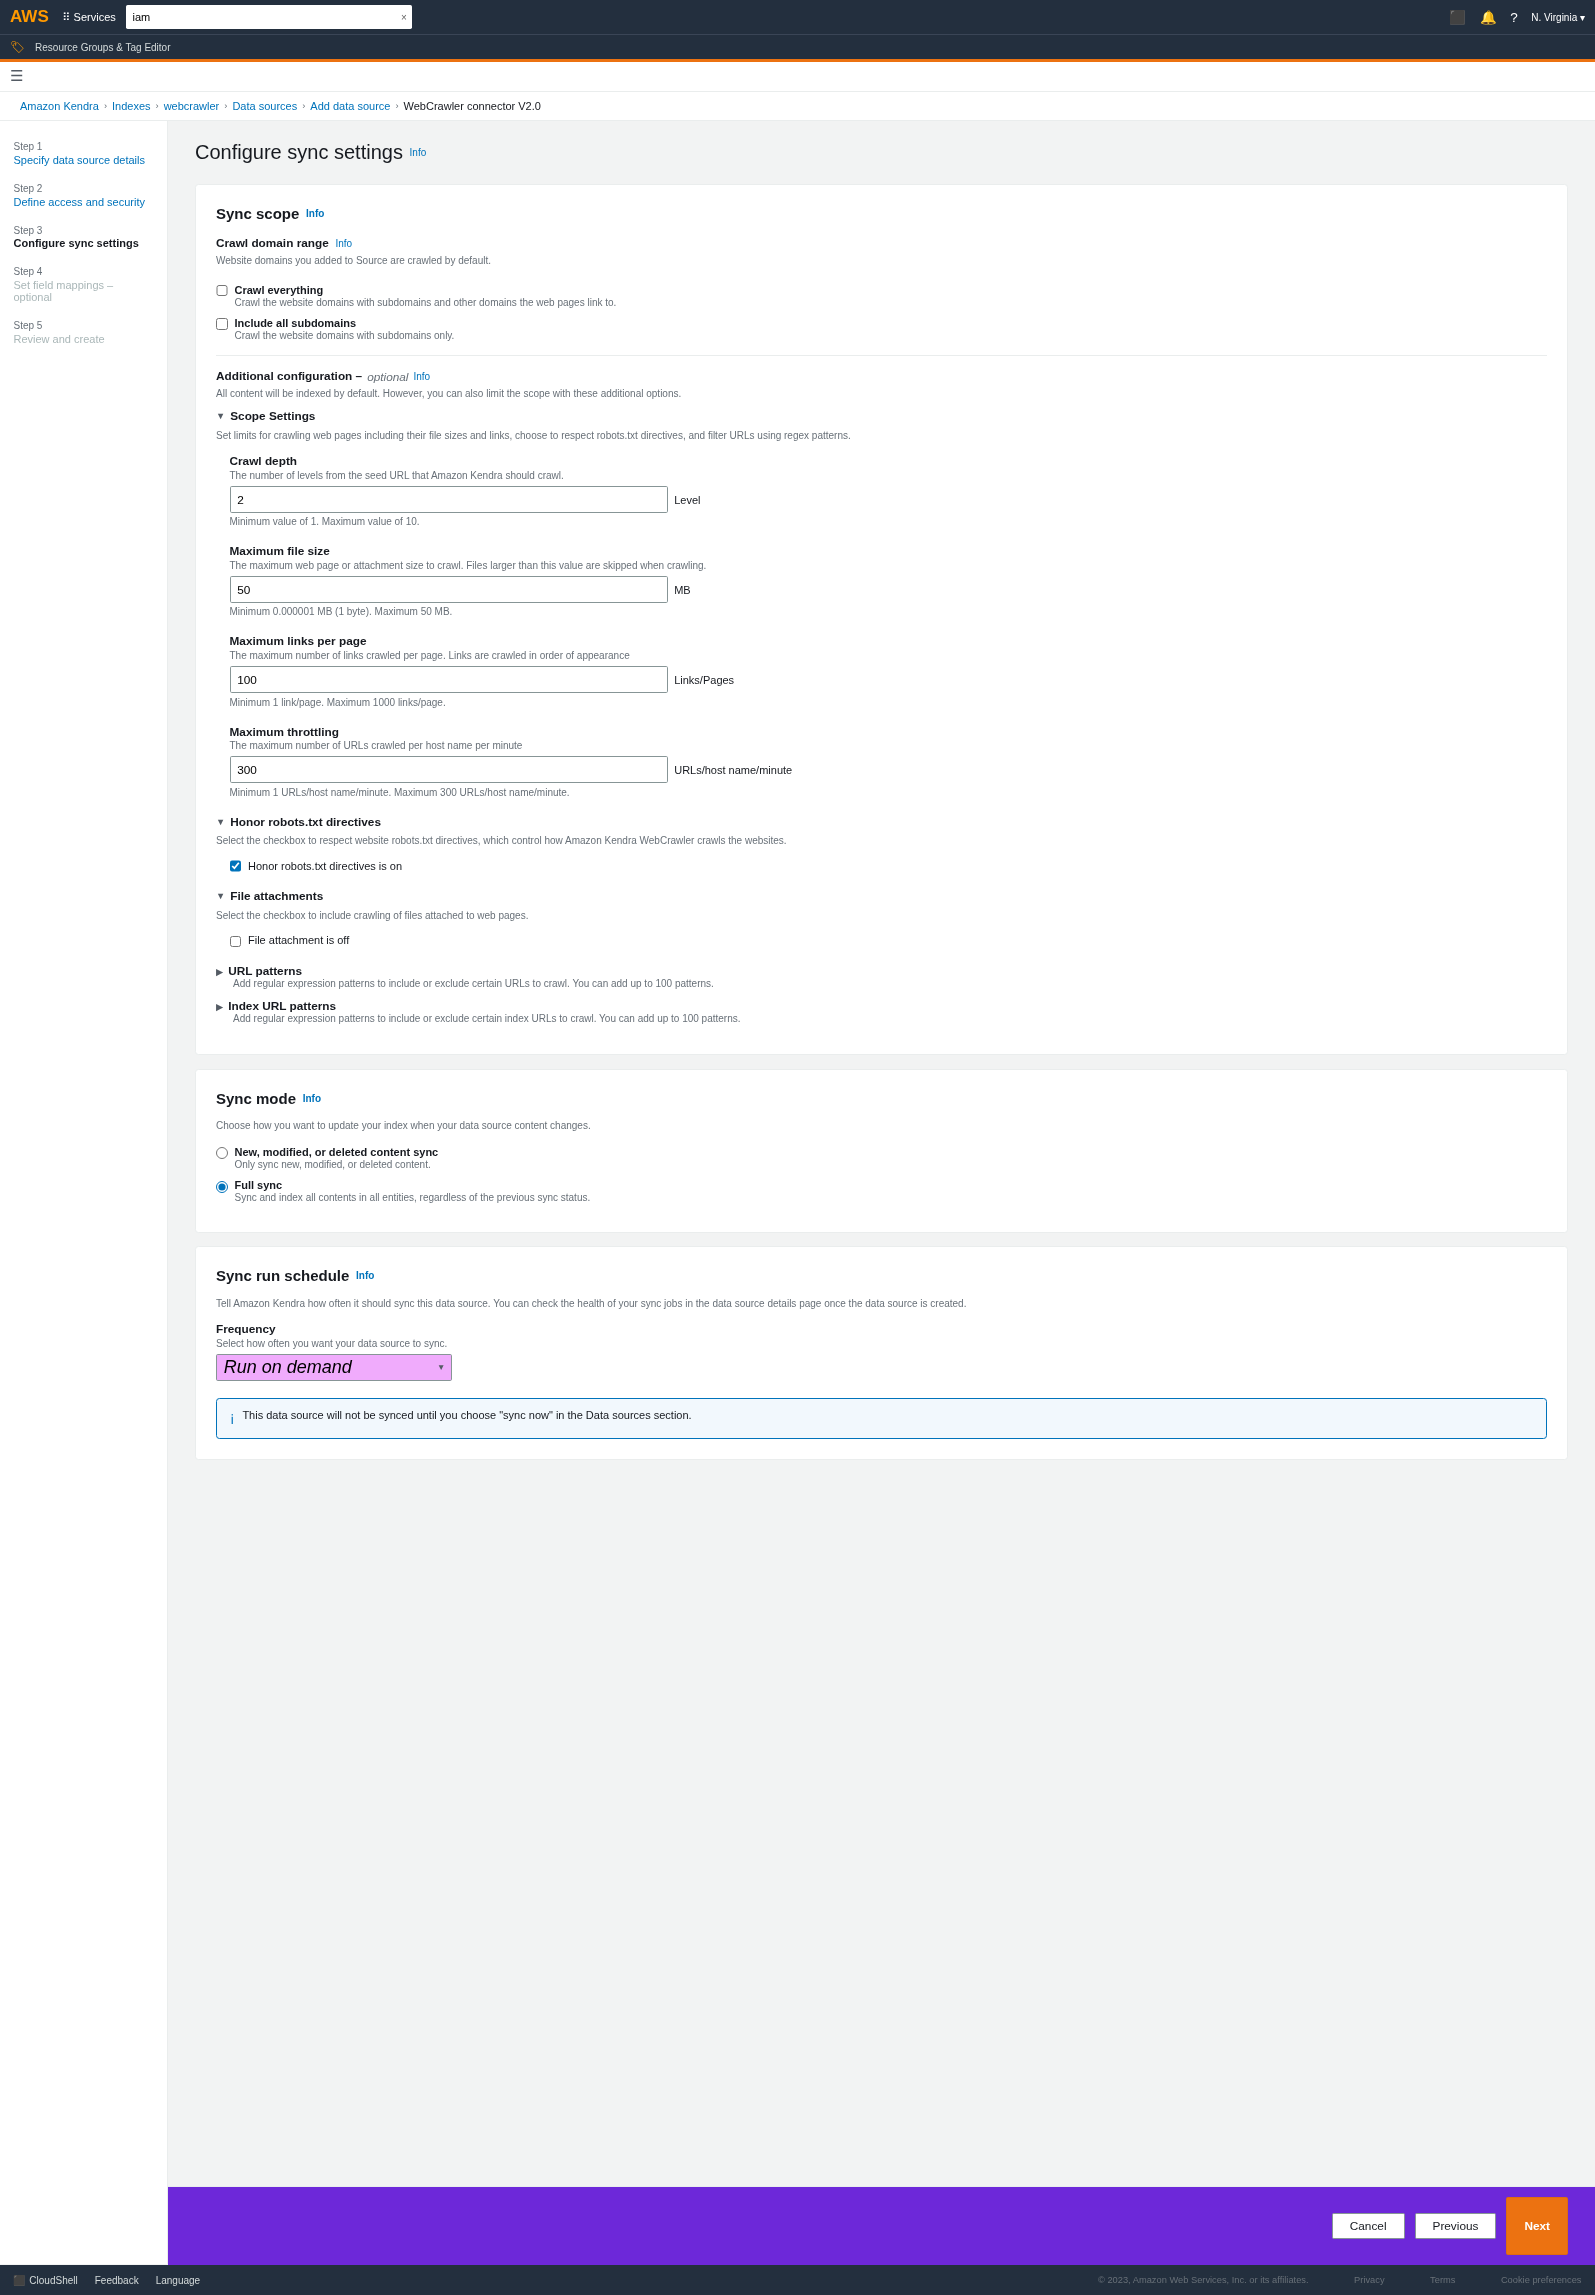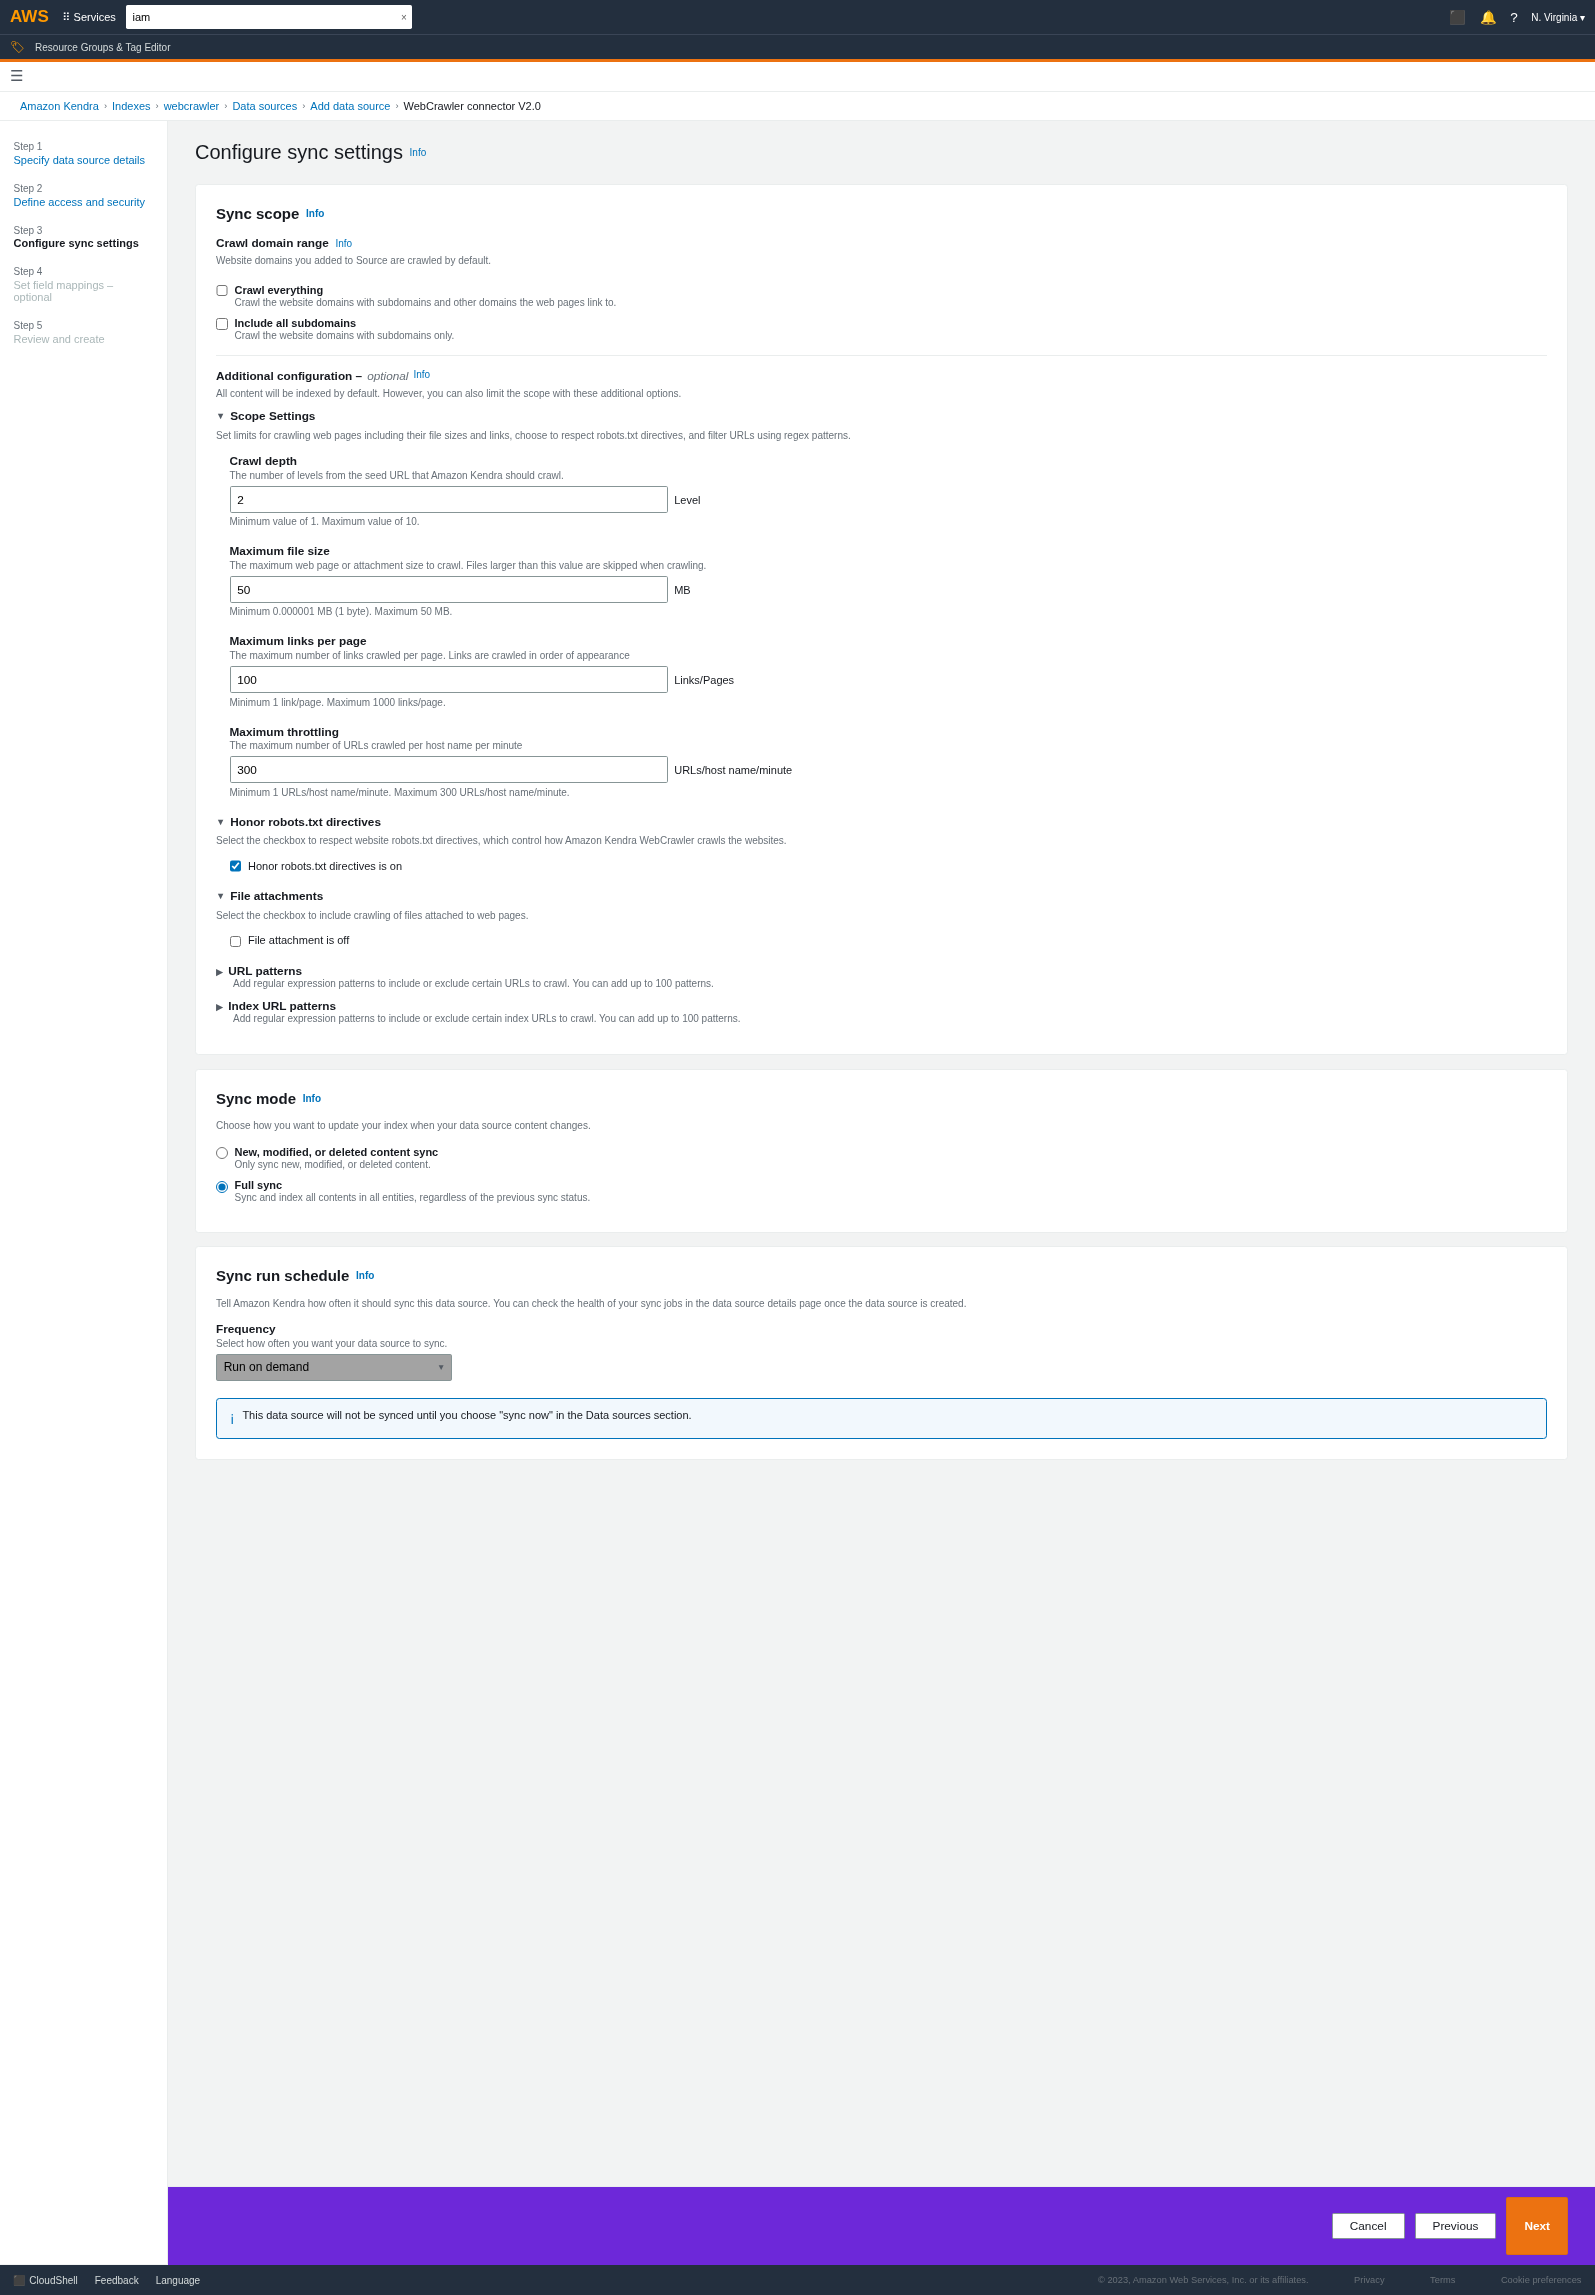--- a/index.html
+++ b/index.html
@@ -78,21 +78,21 @@
     .collapsible-arrow { color: #545b64; font-size: 9.3px; }
     .collapsible-title { font-size: 11.8px; font-weight: 600; color: #16191f; }
     .collapsible-desc { font-size: 10px; color: #687078; margin-bottom: 13.5px; }
     .collapsible-body { padding-left: 13.5px; }
 
     
     .radio-row { display: flex; align-items: flex-start; gap: 6.7px; margin-bottom: 8.4px; }
     .radio-row input[type=radio] { margin-top: 2.5px; accent-color: #0073bb; width: 11.8px; height: 11.8px; }
     .radio-label { font-size: 11px; font-weight: 600; color: #16191f; }
     .radio-desc { font-size: 10px; color: #687078; }
-    .styled-select { width: 236px; height: 27px; border: 0.8px solid #879596; border-radius: 1.7px; padding: 0 6.7px; font-size: 12px; background: #a3a3a3; appearance: none; -webkit-appearance: none; cursor: pointer; }
+    .styled-select { width: 236px; height: 27px; border: 0.8px solid #879596; border-radius: 1.7px; padding: 0 6.7px; font-size: 18px; background: #f0abfc; appearance: none; -webkit-appearance: none; cursor: pointer; font-style: italic; }
     .select-wrapper { position: relative; display: inline-block; }
     .select-wrapper::after { content: '▼'; position: absolute; right: 6.7px; top: 50%; transform: translateY(-50%); font-size: 8.4px; color: #545b64; pointer-events: none; }
 
     
     .info-box { background: #f2f8fd; border: 0.8px solid #0073bb; border-radius: 3.4px; padding: 10px 13.5px; display: flex; align-items: flex-start; gap: 8.4px; margin-top: 10px; }
     .info-box-icon { color: #0073bb; font-size: 13.5px; margin-top: 0.8px; }
     .info-box-text { font-size: 11px; color: #16191f; }
 
     
     .collapsed-section { margin-bottom: 10px; }
@@ -220,21 +220,21 @@
         <input type="checkbox" id="includeSubdomains" style="">
         <div>
           <label class="checkbox-label" for="includeSubdomains">Include all subdomains</label>
           <div class="checkbox-desc">Crawl the website domains with subdomains only.</div>
         </div>
       </div>
 
       <div class="divider"></div>
 
       <div style="margin-bottom:10px;">
-        <div style="display:flex;gap:5px;margin-bottom:3.4px;">
+        <div style="display:flex;align-items:center;gap:5px;margin-bottom:3.4px;">
           <span class="field-label">Additional configuration –</span>
           <span style="font-size:11.8px;font-style:italic;color:#687078;">optional</span>
           <a class="info-link">Info</a>
         </div>
         <div class="field-desc">All content will be indexed by default. However, you can also limit the scope with these additional options.</div>
       </div>
 
       <div style="margin-bottom:17px;">
         <div class="collapsible-header">
           <span class="collapsible-arrow">▼</span>

